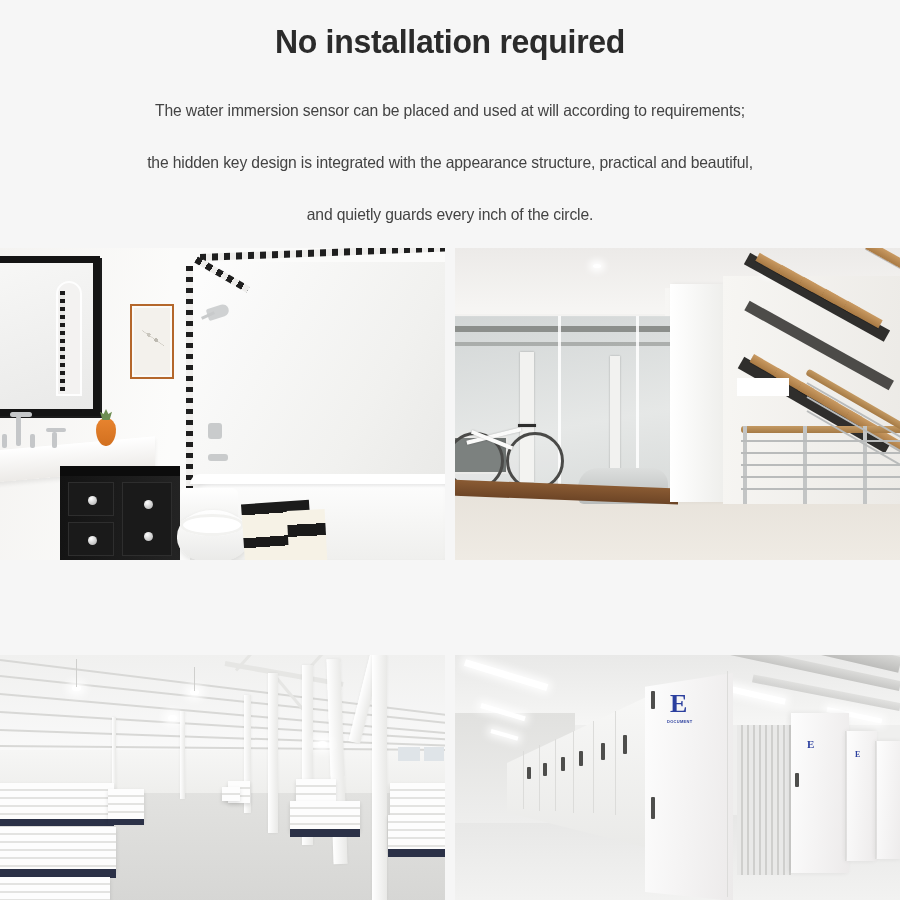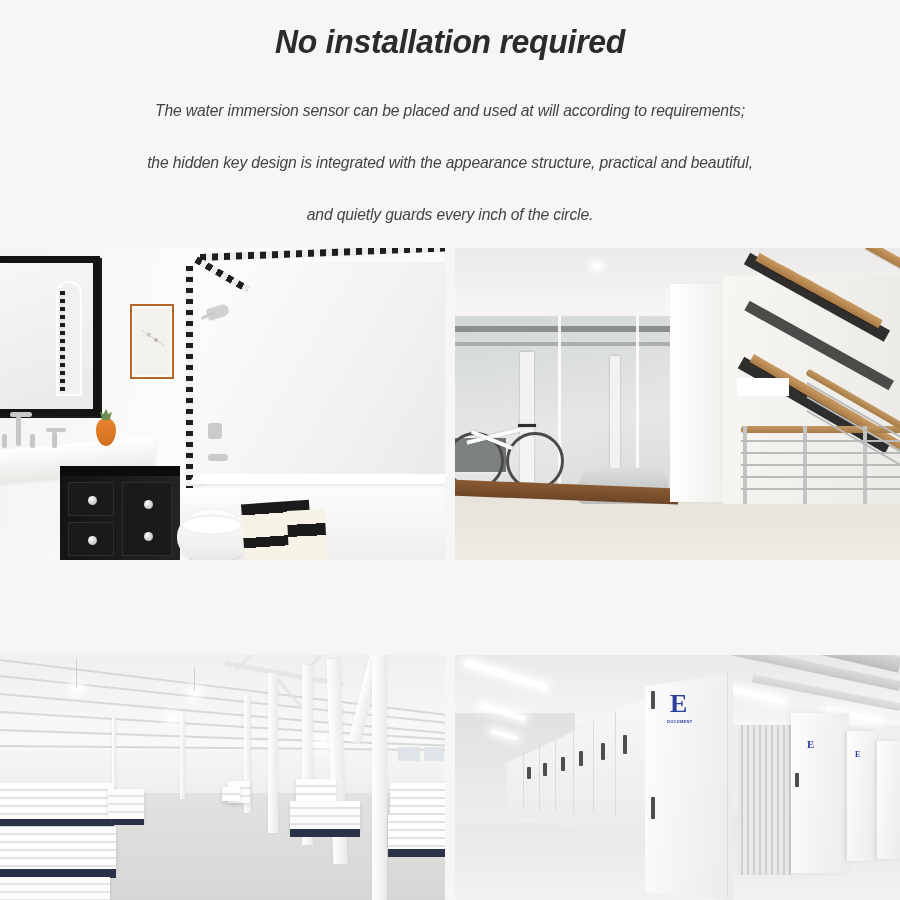--- a/index.html
+++ b/index.html
@@ -14,21 +14,20 @@
     overflow: hidden;
     position: relative;
   }
 
   
   .header {
     width: 900px;
     padding-top: 18px;
     box-sizing: border-box;
     text-align: center;
-    font-style: italic;
   }
   .page-title {
     font-family: "Liberation Sans", sans-serif;
     font-size: 34px;
     font-weight: 700;
     color: #2b2b2b;
     letter-spacing: -0.3px;
     line-height: 46px;
     margin: 0;
     transform: scaleX(0.94);

